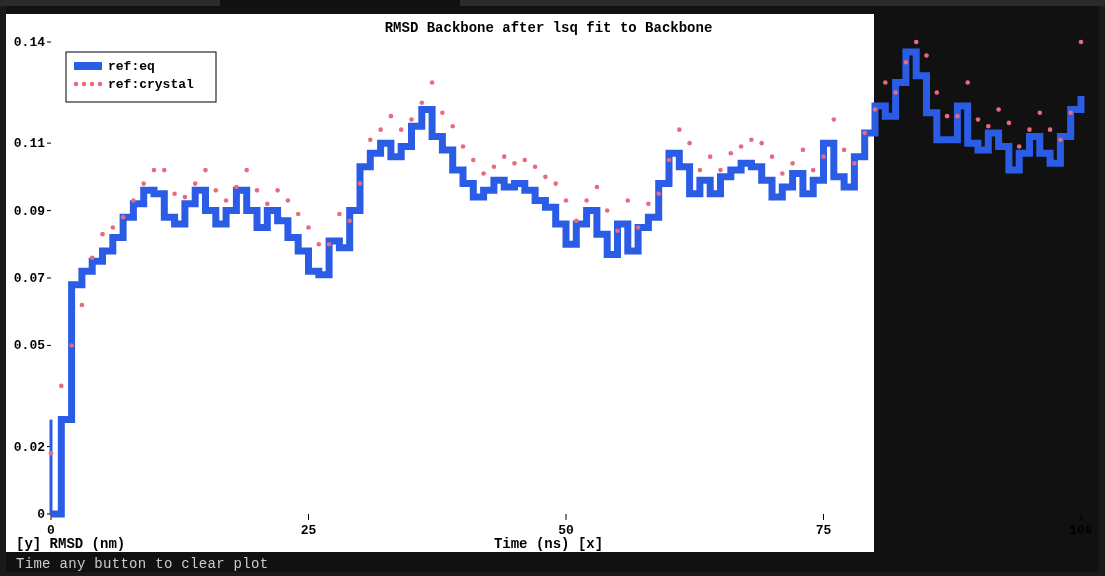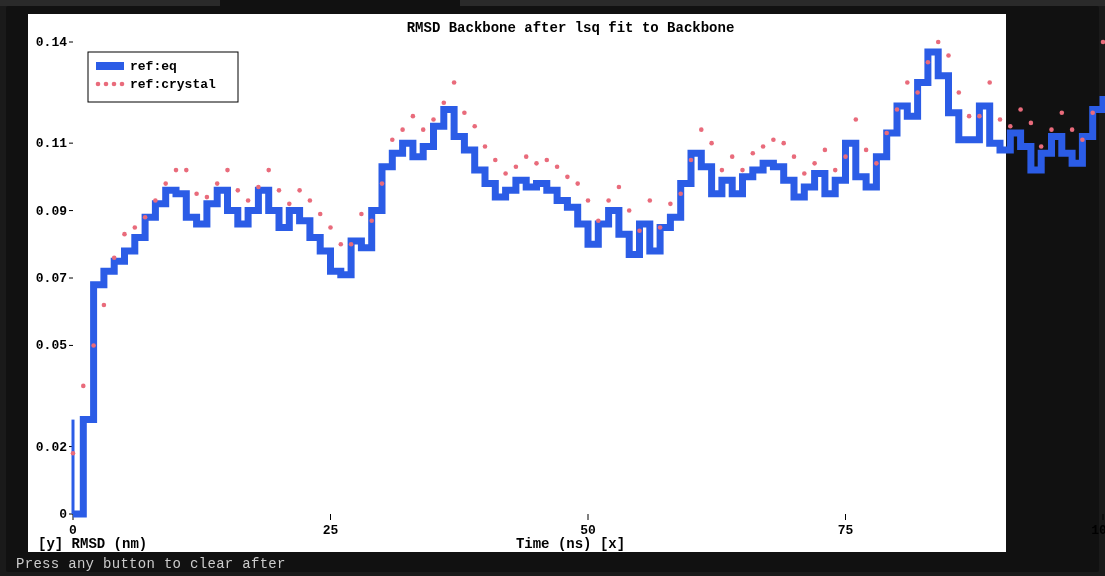--- a/index.html
+++ b/index.html
@@ -26,22 +26,22 @@
   }
   .outer {
     background: #111;
     padding: 8px 0 0 0;
     margin: 0 6px;
     border-radius: 2px;
   }
   .plot-area {
     background: #fff;
     position: relative;
-    margin: 0 22px;
-    width: 978px;
+    margin: 0 0;
+    width: 868px;
     height: 538px;
     text-decoration: underline;
   }
   .footer {
     color: #ccc;
     font-family: "Courier New", monospace;
     font-size: 14px;
     margin: 4px 0 0 10px;
     letter-spacing: 0.3px;
   }
@@ -214,14 +214,14 @@
         <rect x="60" y="38" width="150" height="50" class="legend-box"></rect>
         <rect x="68" y="48" width="28" height="8" fill="#2b5ce6"></rect>
         <text x="102" y="56" class="axis-text">ref:eq</text>
         <circle cx="70" cy="70" r="2.3" fill="#e96b7b"></circle>
         <circle cx="78" cy="70" r="2.3" fill="#e96b7b"></circle>
         <circle cx="86" cy="70" r="2.3" fill="#e96b7b"></circle>
         <circle cx="94" cy="70" r="2.3" fill="#e96b7b"></circle>
         <text x="102" y="74" class="axis-text">ref:crystal</text>
       </svg>
   </div>
-  <div class="footer">Press any button to clear after</div>
+  <div class="footer">Time any button to clear plot</div>
 </div>
 
 </body></html>

